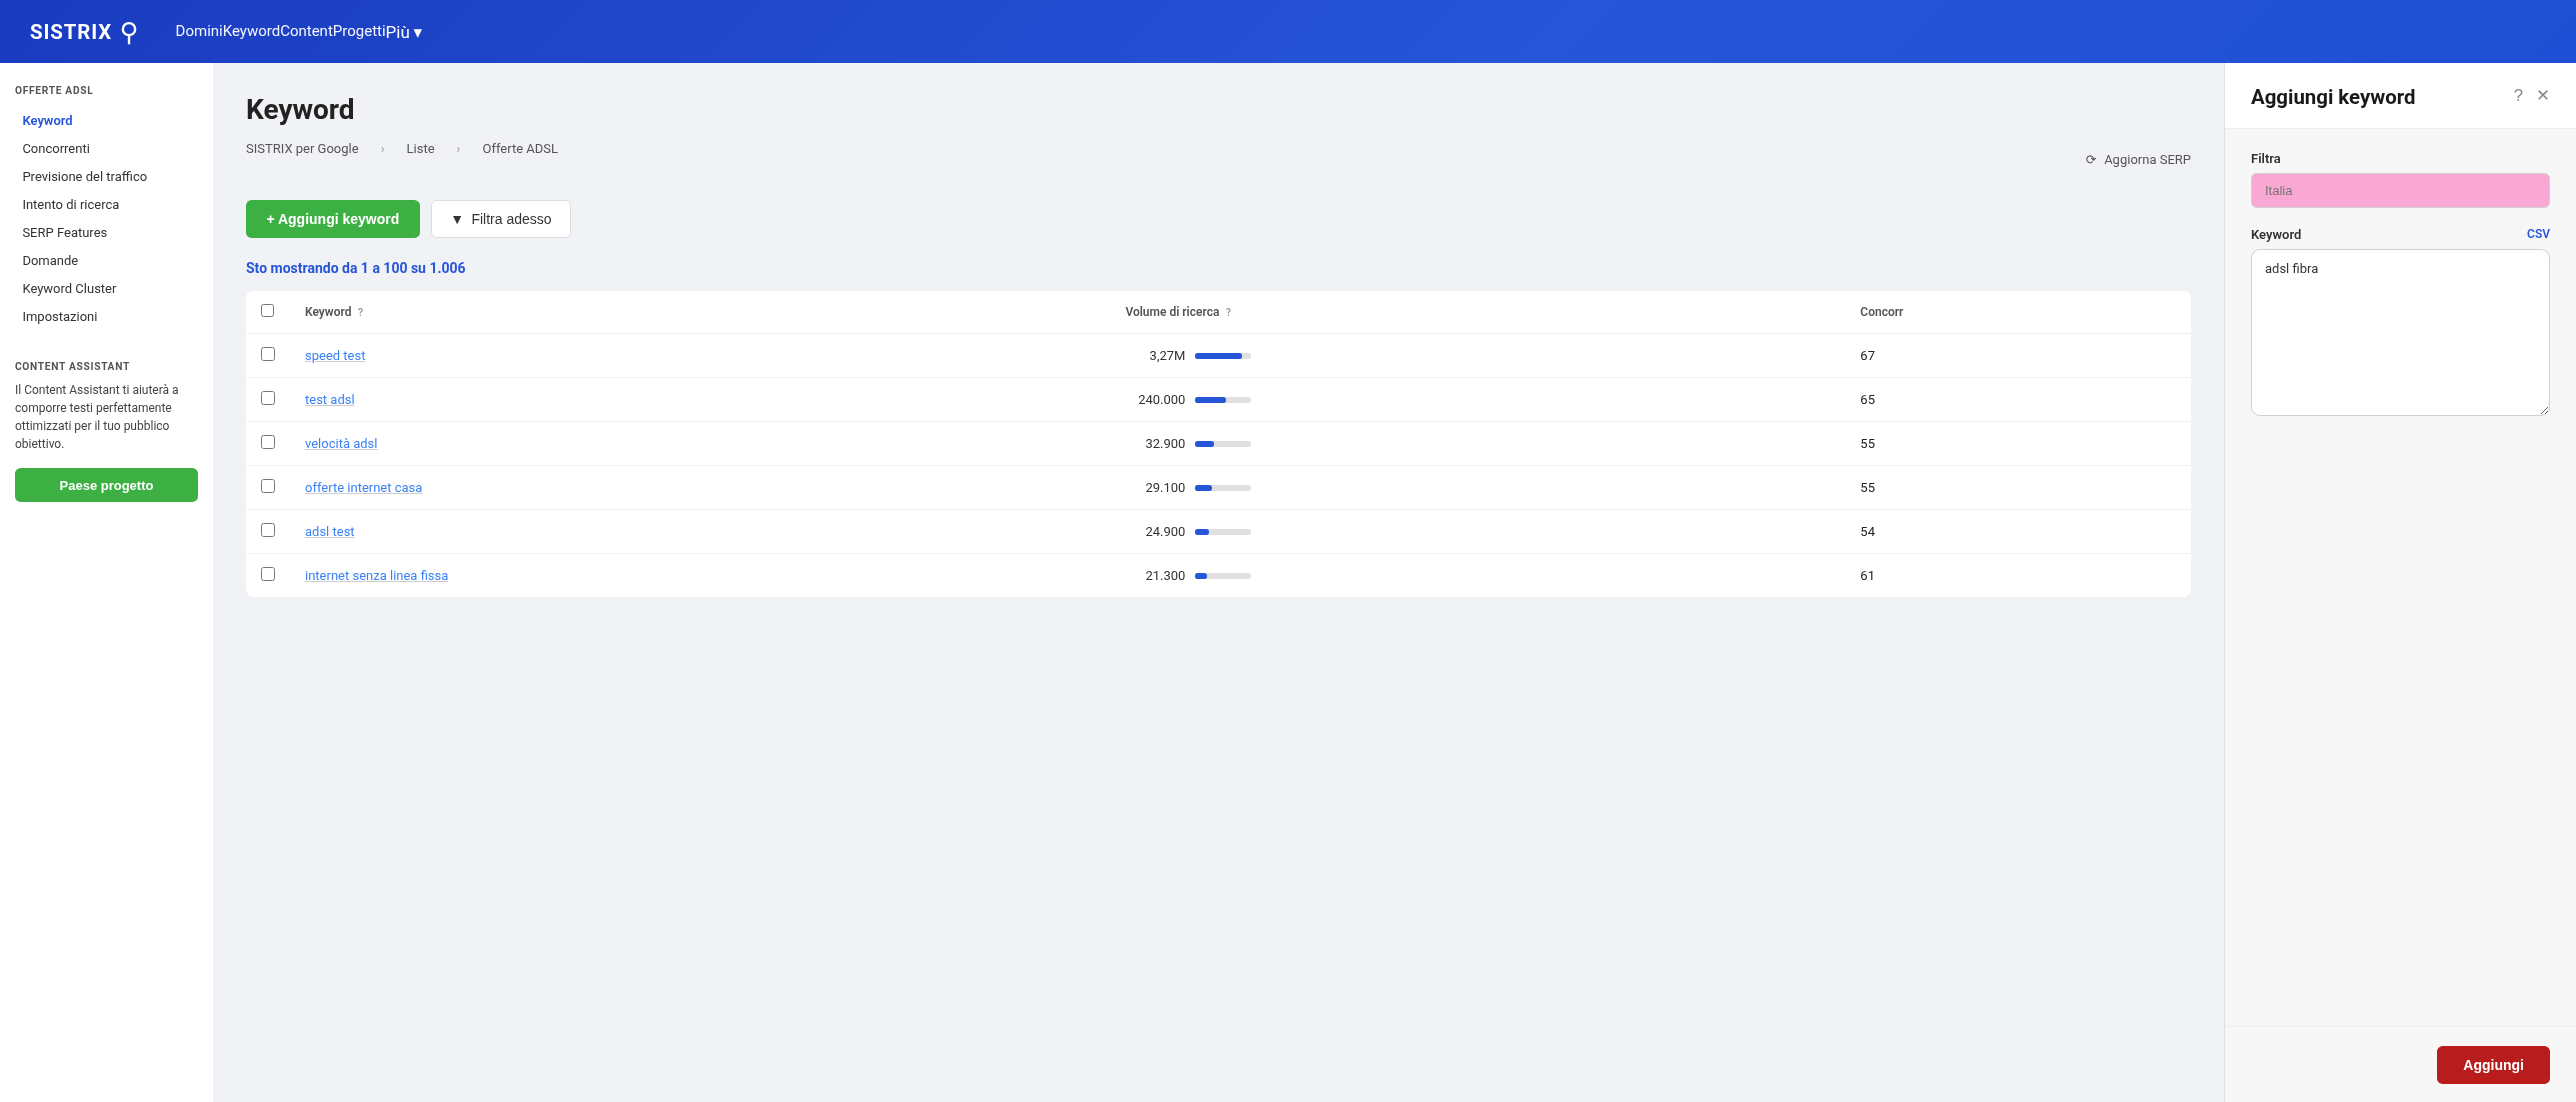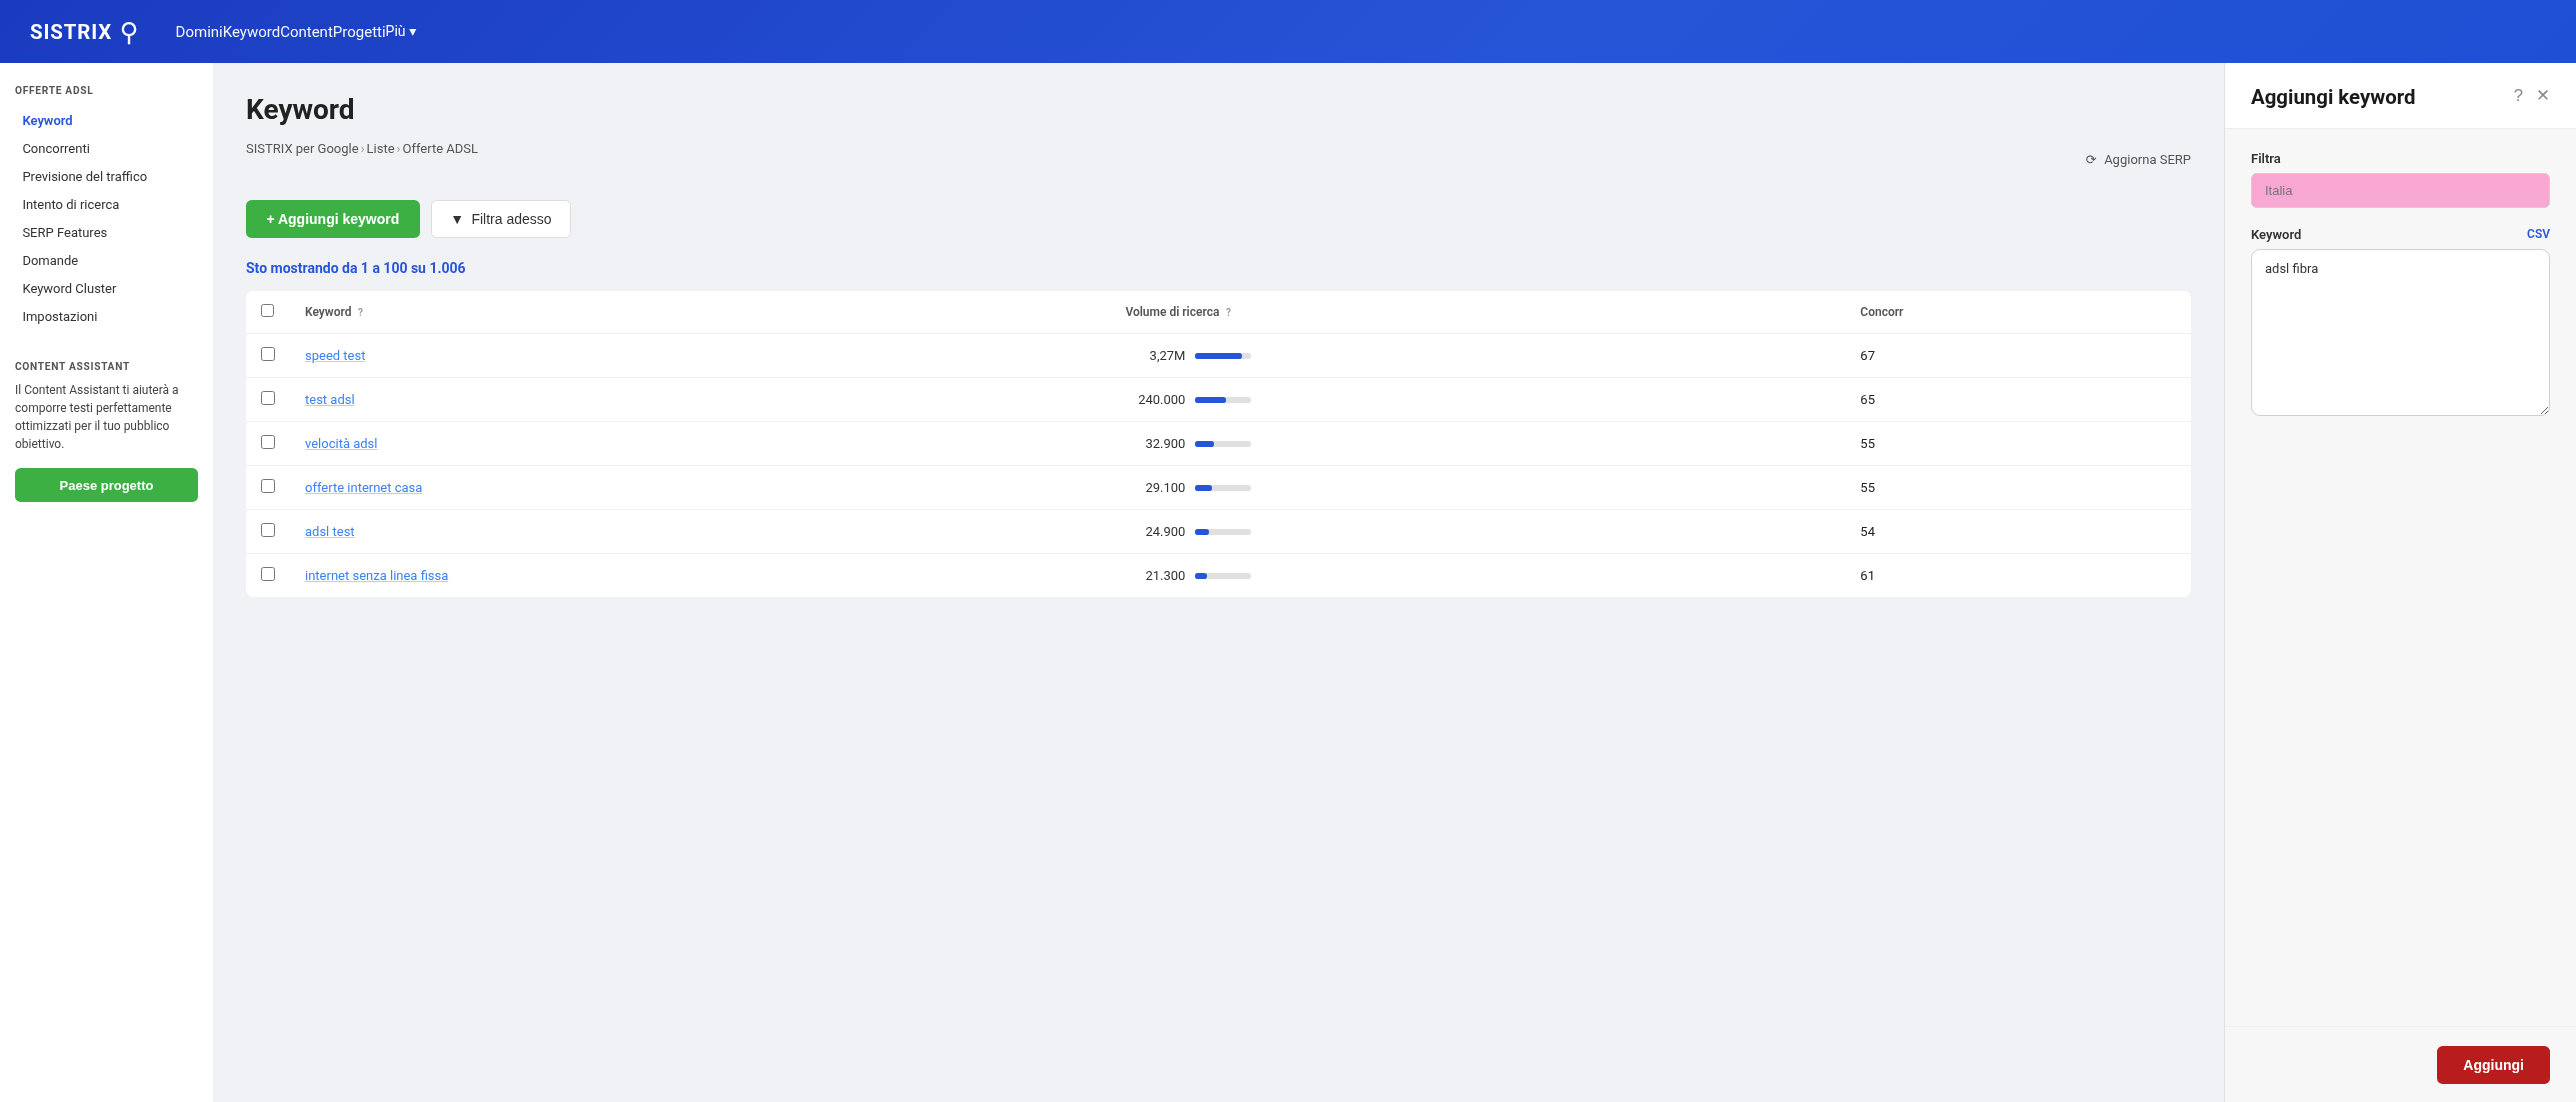--- a/index.html
+++ b/index.html
@@ -40,21 +40,21 @@
       text-decoration: none;
       font-size: 15px;
       font-weight: 400;
       opacity: 0.95;
     }
     .nav-piu {
       display: flex;
       align-items: flex-end;
       gap: 3.7px;
       color: white;
-      font-size: 14px;
+      font-size: 17px;
       cursor: pointer;
     }
 
     
     .main-layout {
       display: flex;
       flex: 1;
       overflow: hidden;
     }
 
@@ -129,21 +129,21 @@
     }
     .page-title {
       font-size: 28px;
       font-weight: 700;
       color: #222;
       margin-bottom: 15px;
     }
     .breadcrumb {
       display: flex;
       align-items: center;
-      gap: 2px;
+      gap: 22px;
       font-size: 13px;
       color: #555;
       margin-bottom: 22px;
     }
     .breadcrumb a { color: #555; text-decoration: none; }
     .breadcrumb-sep { color: #999; }
     .breadcrumb-actions {
       display: flex;
       align-items: center;
       gap: 11px;

